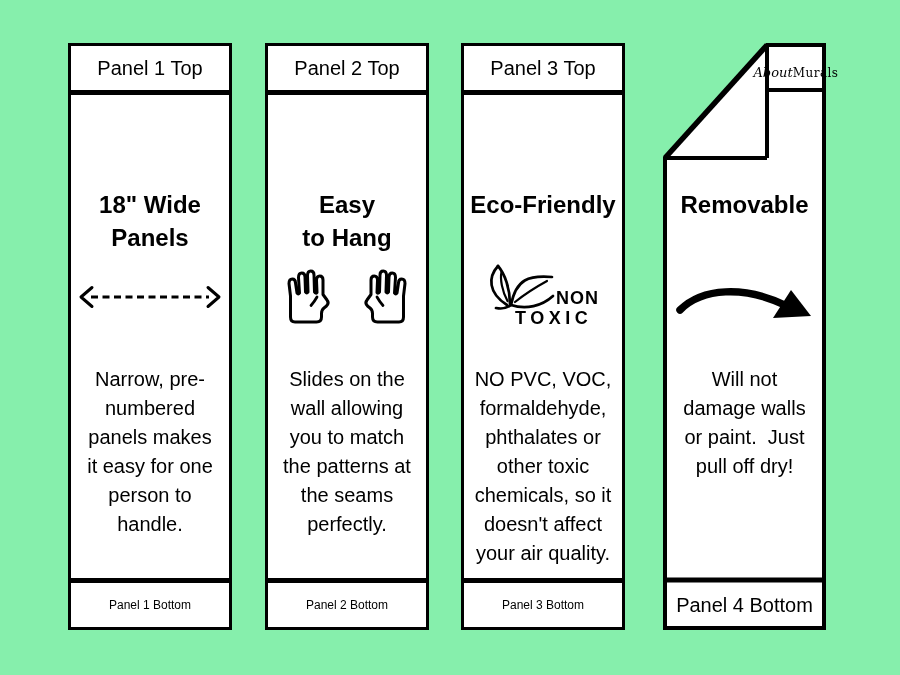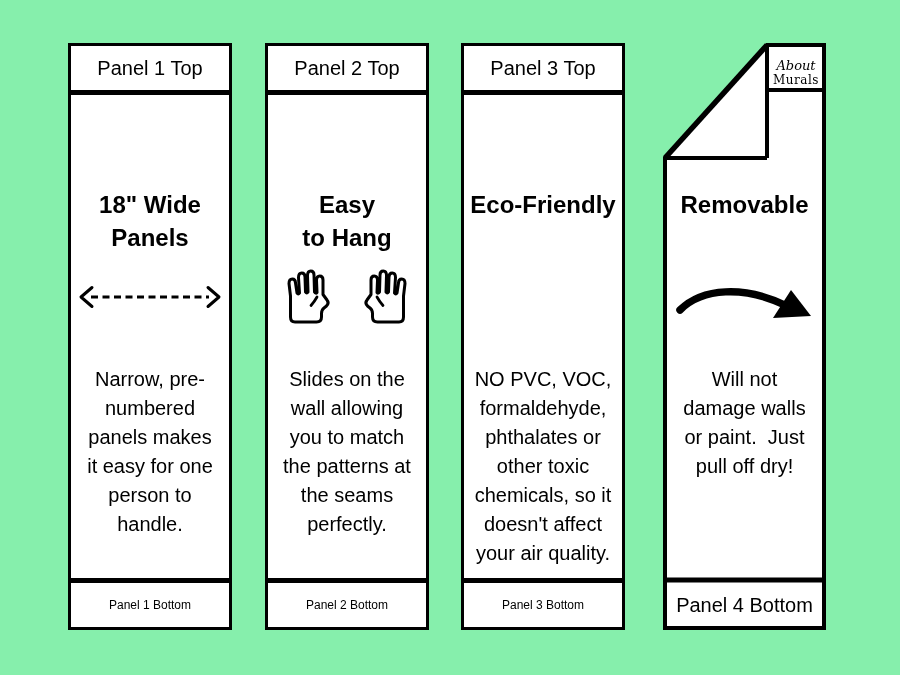--- a/index.html
+++ b/index.html
@@ -36,21 +36,21 @@
   .panel4 { position:absolute; left:663px; top:43px; width:163px; height:587px; background:transparent; }
   .panel4 .outline { position:absolute; left:0; top:0; }
   .panel4 .title { top:145px; }
   .panel4 .body-text { top:310px; }
   .p4-ftr {
     position:absolute; top:540px; left:0; right:0; height:45px;
     display:flex; align-items:center; justify-content:center; font-size:20px;
   }
   .logo {
     position:absolute; left:106px; top:12px; width:54px; height:36px;
-    display:flex; flex-direction:column; align-items:center; justify-content:center;
+    display:flex; flex-direction:row; align-items:center; justify-content:center;
     line-height:14px; text-align:center;
   }
   .logo .script { font-family:"DejaVu Serif", serif; font-style:italic; font-size:13px; }
   .logo .serif  { font-family:"DejaVu Serif", serif; font-size:12px; letter-spacing:0.5px; }
 </style>
 </head>
 <body>
 
 <div class="canvas">
 
@@ -93,20 +93,33 @@
 you to match
 the patterns at
 the seams
 perfectly.</div>
     <div class="ftr">Panel 2 Bottom</div>
   </section>
 
   <section class="panel" style="left:461px">
     <div class="hdr">Panel 3 Top</div>
     <div class="title">Eco-Friendly</div>
+    <div class="icon-row" style="top:213px">
+      <svg width="158" height="74" viewBox="0 0 158 74">
+        <path d="M34,7 C24,18 24,34 43,46" fill="none" stroke="#000" stroke-width="2.7" stroke-linecap="round"></path>
+        <path d="M34,7 C41,15 46,30 46,45" fill="none" stroke="#000" stroke-width="2.7" stroke-linecap="round"></path>
+        <path d="M43.5,42 C38,32 36,20 37.5,13" fill="none" stroke="#000" stroke-width="2.2" stroke-linecap="round"></path>
+        <path d="M47,46 C52,20 65,16 88,18" fill="none" stroke="#000" stroke-width="2.7" stroke-linecap="round"></path>
+        <path d="M47,46 C62,51 78,47 89,37" fill="none" stroke="#000" stroke-width="2.7" stroke-linecap="round"></path>
+        <path d="M51,43 C61,35 72,28 83,22" fill="none" stroke="#000" stroke-width="2.2" stroke-linecap="round"></path>
+        <path d="M47,46 C42,50 37,50 32,49" fill="none" stroke="#000" stroke-width="2.7" stroke-linecap="round"></path>
+        <text x="92" y="45" font-size="18" font-weight="bold" letter-spacing="1" fill="#000">NON</text>
+        <text x="51" y="65" font-size="18" font-weight="bold" letter-spacing="4.5" fill="#000">TOXIC</text>
+      </svg>
+    </div>
     <div class="body-text">NO PVC, VOC,
 formaldehyde,
 phthalates or
 other toxic
 chemicals, so it
 doesn't affect
 your air quality.</div>
     <div class="ftr">Panel 3 Bottom</div>
   </section>
 

